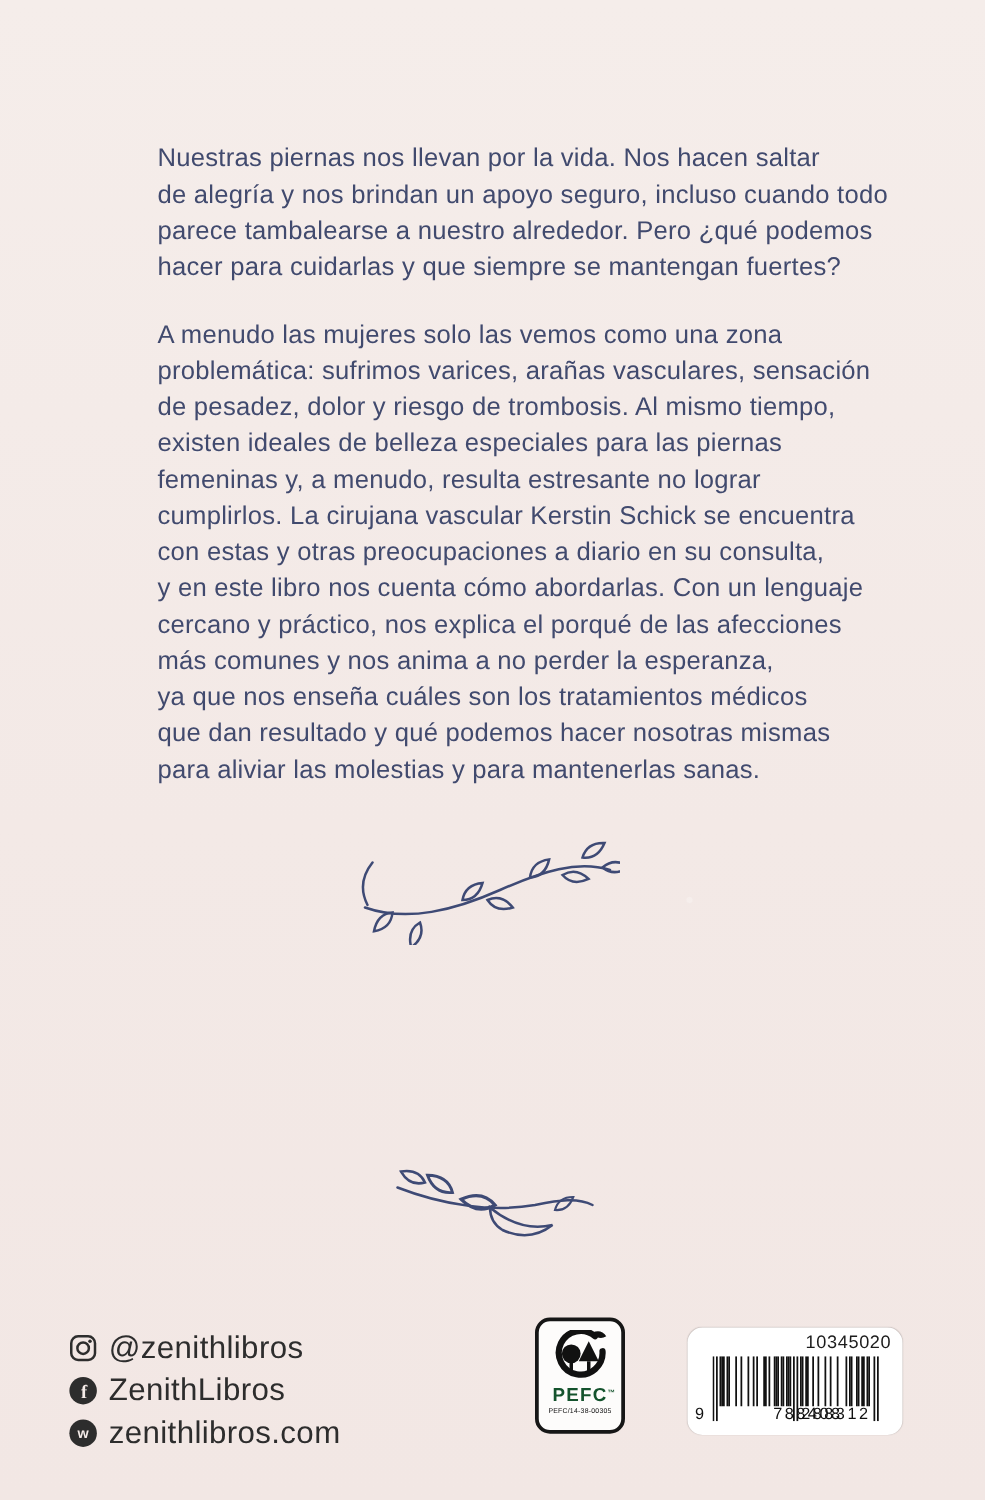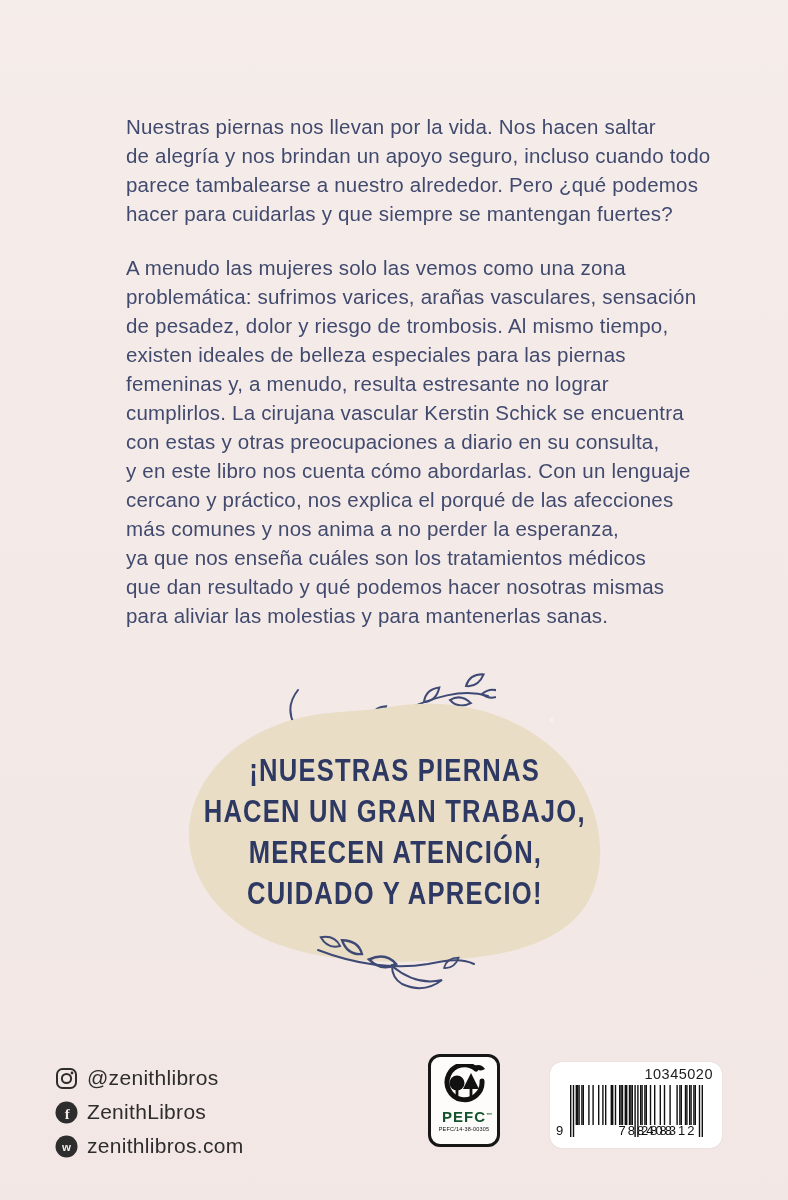--- a/index.html
+++ b/index.html
@@ -33,21 +33,21 @@
     letter-spacing:1.5px; white-space:nowrap;
     transform:scaleX(.8); transform-origin:50% 50%;
   }
   .branch { position:absolute; }
   .branch.top { left:284px; top:664px; width:212px; height:92px; }
   .branch.bottom { left:296px; top:924px; width:192px; height:74px; }
 
   .social { position:absolute; left:55px; top:1066px; }
   .social-row { display:flex; align-items:center; height:24px; margin-bottom:10px; }
   .social-row .icn { width:23px; height:23px; flex:0 0 23px; }
-  .social-label { margin-left:9px; color:#2d2d2d; font-size:21px; font-weight:500; letter-spacing:.3px; }
+  .social-label { margin-left:9px; color:#2d2d2d; font-size:25px; font-weight:500; letter-spacing:.3px; }
 
   .pefc {
     position:absolute; left:428px; top:1054px; width:72px; height:93px;
     background:#fdfcfb; border:3px solid #161616; border-radius:12px;
     display:flex; flex-direction:column; align-items:center; padding-top:7px;
   }
   .pefc-name { color:#14532d; font-weight:bold; font-size:15px; letter-spacing:1px; line-height:14px; position:relative; }
   .pefc-name sup { font-size:6px; position:absolute; top:-2px; }
   .pefc-code { color:#111; font-size:5.5px; letter-spacing:.2px; margin-top:2px; }
 
@@ -101,31 +101,20 @@
         <use href="#leafT" transform="translate(86,56) rotate(-35)"></use>
         <use href="#leafT" transform="translate(106,56) rotate(22)"></use>
         <use href="#leafT" transform="translate(140,38) rotate(-38)"></use>
         <use href="#leafT" transform="translate(166,36) rotate(14)"></use>
         <use href="#leafT" transform="translate(182,22) rotate(-28)"></use>
         <use href="#leafT" transform="translate(198,30) rotate(4)"></use>
       </g>
     </svg>
   </div>
 
-  <div class="blob-wrap">
-    <svg viewBox="0 0 424 262" width="424" height="262">
-      <path fill="#e9ddc6" d="M206 7 C276 -5 340 16 380 58 C414 96 428 152 408 196 C388 238 336 254 276 259 C216 264 148 264 94 244 C42 225 8 184 6 138 C4 92 38 46 94 25 C136 9 164 14 206 7 Z"></path>
-    </svg>
-    <div class="quote">
-      <div class="quote-line">¡NUESTRAS PIERNAS</div>
-      <div class="quote-line">HACEN UN GRAN TRABAJO,</div>
-      <div class="quote-line">MERECEN ATENCIÓN,</div>
-      <div class="quote-line">CUIDADO Y APRECIO!</div>
-    </div>
-  </div>
 
   <div class="branch bottom">
     <svg viewBox="0 0 192 74" width="192" height="74">
       <defs>
         <path id="leafB" d="M0 0 Q9 -9 21 -2 Q10 7 0 0 Z"></path>
       </defs>
       <g fill="none" stroke="#3e4a75" stroke-width="2" stroke-linecap="round">
         <path d="M22 26 C58 40 98 46 132 40 C152 36 166 34 178 40"></path>
         <use href="#leafB" transform="translate(44,22) rotate(-150)"></use>
         <use href="#leafB" transform="translate(66,30) rotate(-140) scale(1.15)"></use>

